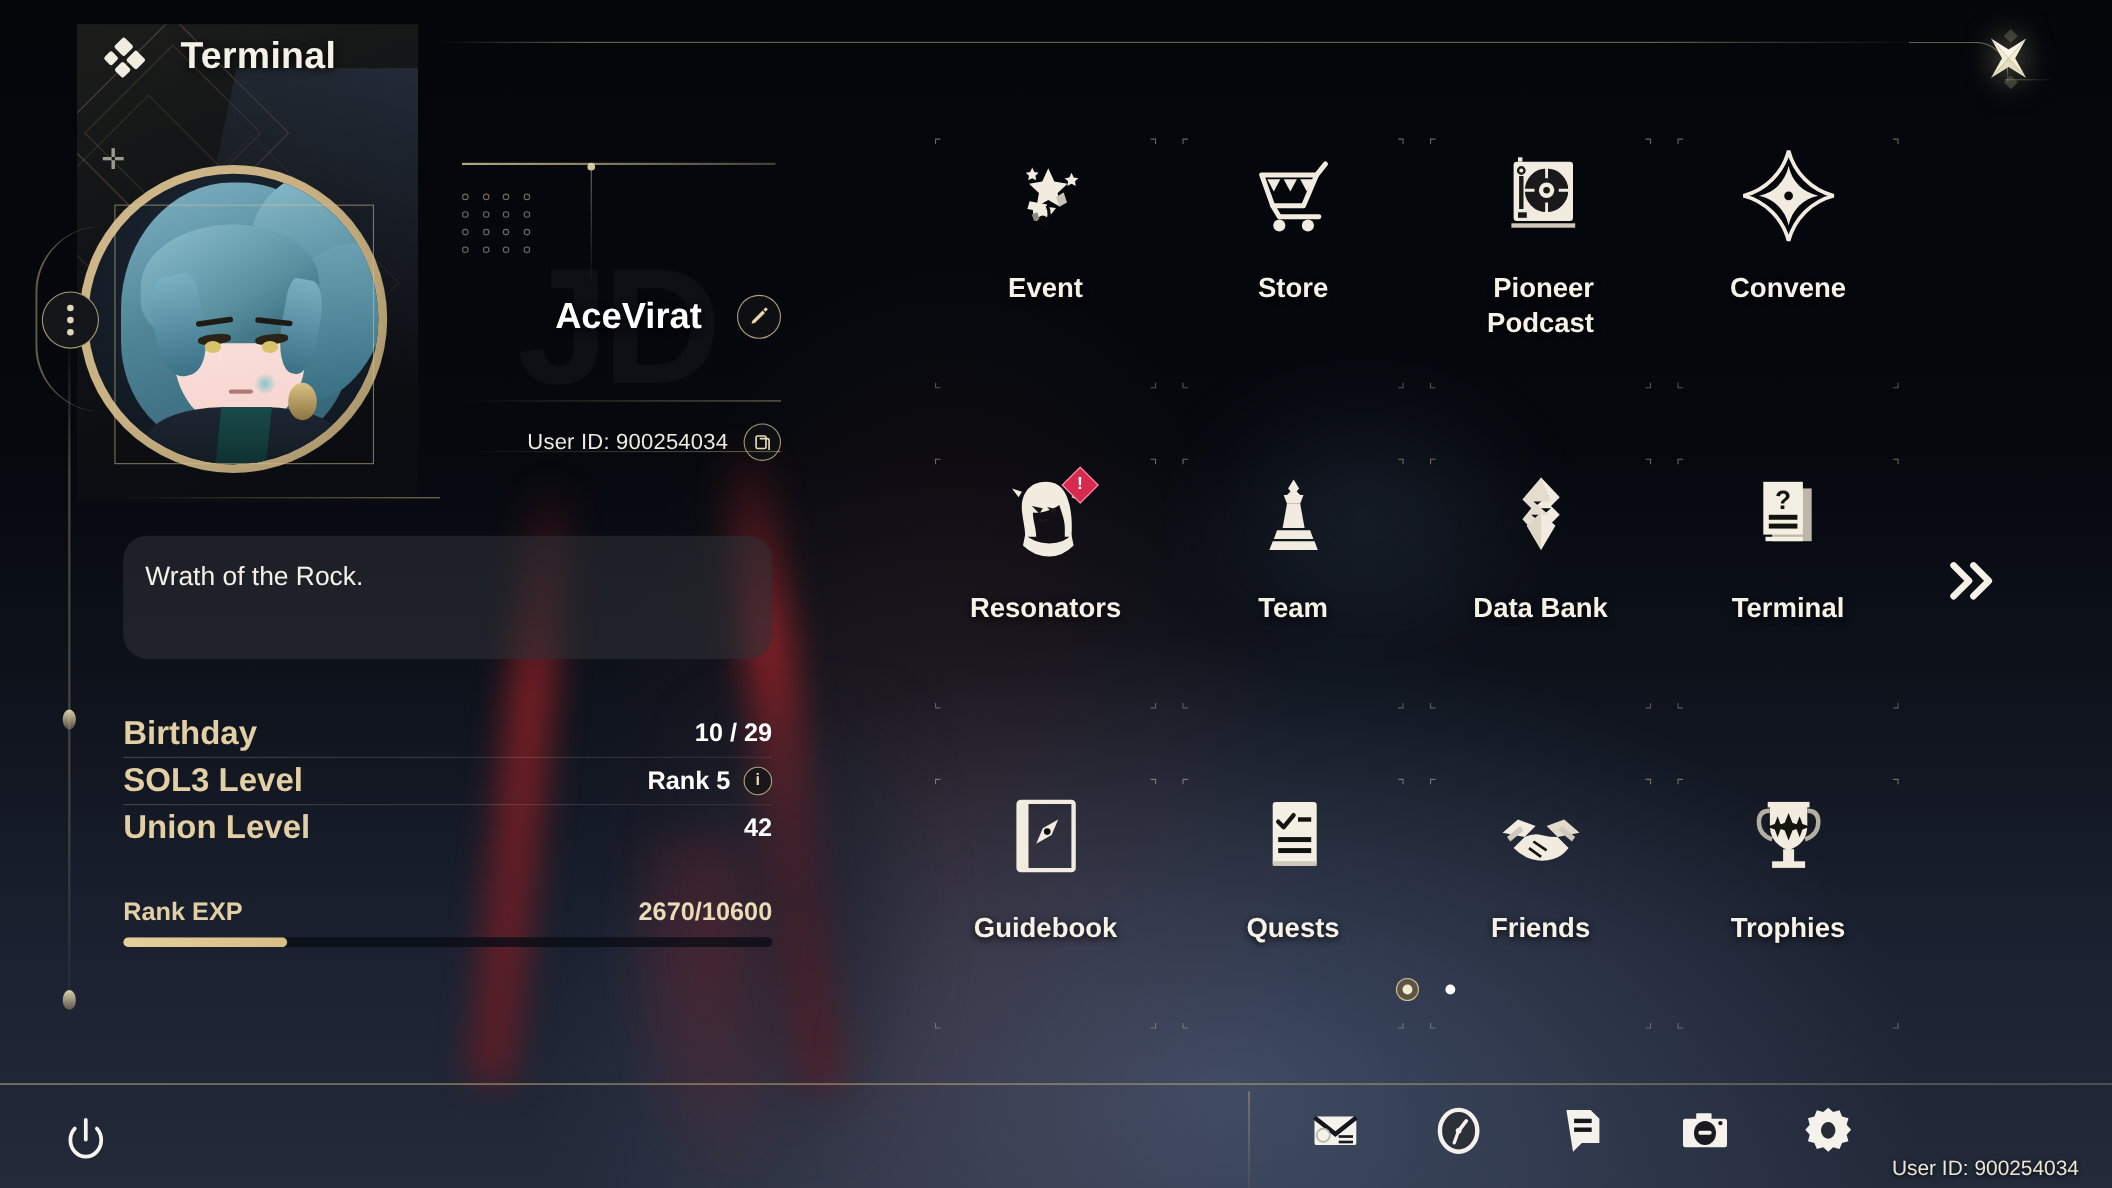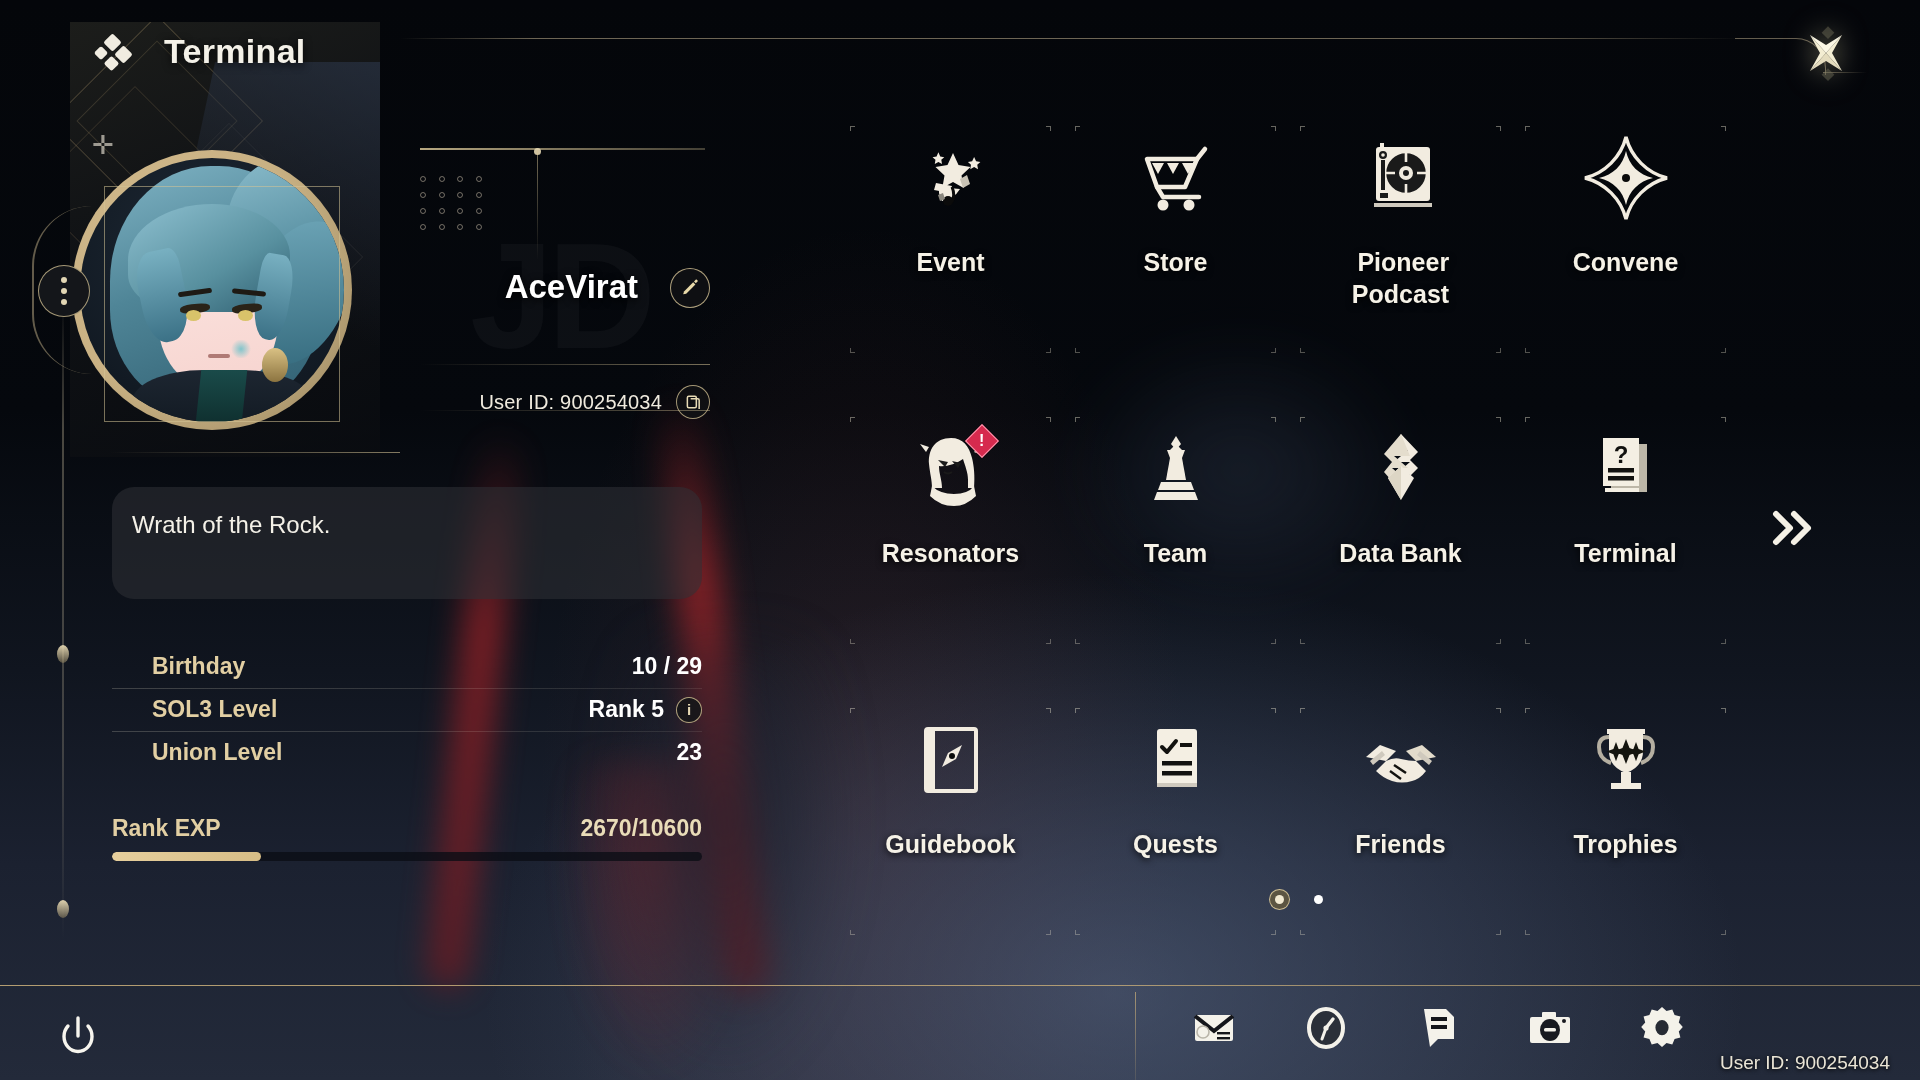--- a/index.html
+++ b/index.html
@@ -179,21 +179,21 @@
   }
   #signature-text { font-size:24px; color:#f4f1e8; line-height:1.3; }
 
   #stats { position:absolute; left:112px; top:645px; width:590px;}
   .stat-row { position:relative; height:43px; display:flex; align-items:center;
     justify-content:space-between; }
   .stat-row + .stat-row:before{
     content:""; position:absolute; left:0; right:0; top:0; height:1px;
     background:linear-gradient(90deg,rgba(230,225,205,.22),rgba(230,225,205,.10));
   }
-  .stat-label { font-size:23px; font-weight:700; color:#e2cfa3;margin-left:40px; }
+  .stat-label { font-size:30px; font-weight:700; color:#e2cfa3; }
   .stat-value { font-size:23px; font-weight:700; color:#ffffff;
      display:flex; align-items:center; gap:12px;}
   #sol3-info-button { width:26px; height:26px; border-radius:50%;
      border:1px solid rgba(214,196,150,.8); background:rgba(22,22,24,.9);
      display:flex; align-items:center; justify-content:center; font-size:15px;
      font-weight:700; color:#e6d9b4; cursor:pointer;}
 
   #exp-block { position:absolute; left:112px; top:815px; width:590px; }
   #exp-head { display:flex; align-items:center; justify-content:space-between; }
   #exp-label { font-size:23px; font-weight:700; color:#e2cfa3; }
@@ -390,21 +390,21 @@
     <div class="stat-row">
       <div class="stat-label">SOL3 Level</div>
       <div class="stat-value">
         <span>Rank 5</span>
         <span id="sol3-info-button">i</span>
       </div>
     </div>
     <div class="stat-row">
       <div class="stat-label">Union Level</div>
       <div class="stat-value">
-        <span>23</span>
+        <span>42</span>
       </div>
     </div>
   </div>
 
   <div id="exp-block">
     <div id="exp-head">
       <div id="exp-label">Rank EXP</div>
       <div id="exp-value">2670/10600</div>
     </div>
     <div id="exp-bar">

